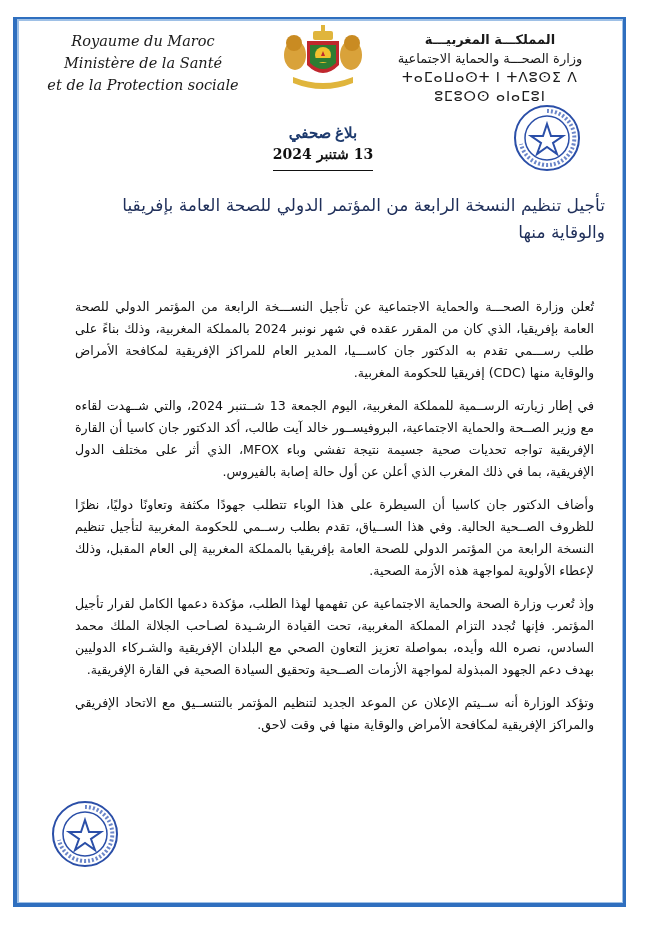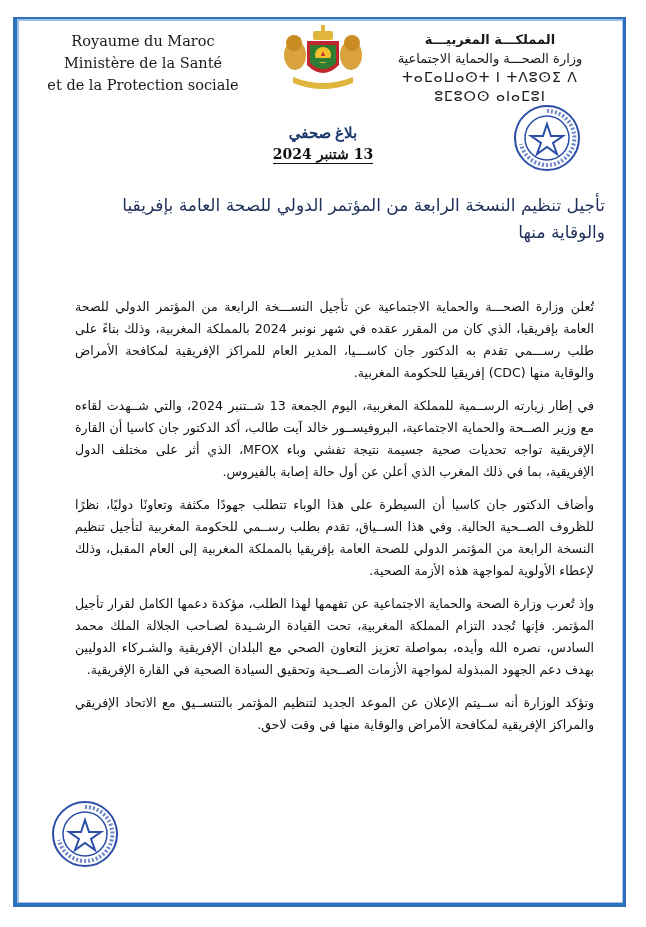--- a/index.html
+++ b/index.html
@@ -6,21 +6,21 @@
   body { width: 646px; height: 927px; position: relative; overflow: hidden; font-family: "DejaVu Sans", sans-serif; }
   .page-frame {
     position: absolute; left: 13px; top: 17px; width: 613px; height: 890px;
     border-left: 4px solid #2f6fbf; border-top: 2px solid #2f6fbf;
     border-right: 3px solid #2f6fbf; border-bottom: 4px solid #2f6fbf;
     box-shadow: inset 2px 2px 0 #9ec0e6, inset -1px -1px 0 #9ec0e6;
     box-sizing: border-box;
   }
   .hdr-fr {
     position: absolute; left: 28px; top: 30px; width: 230px; text-align: center;
-    font-family: "DejaVu Serif", serif; font-size: 14.5px; line-height: 22px; color: #1a1a1a;
+    font-family: "DejaVu Serif", serif; font-style: italic; font-size: 14.5px; line-height: 22px; color: #1a1a1a;
   }
   .hdr-ar {
     position: absolute; left: 390px; top: 30px; width: 200px; text-align: center; direction: rtl;
     font-family: "DejaVu Sans", sans-serif; color: #1a1a1a;
   }
   .hdr-ar .l1 { font-size: 13px; line-height: 19px; font-weight: bold; }
   .hdr-ar .l2 { font-size: 12px; line-height: 19px; letter-spacing: 1px; direction: ltr; }
   .hdr-ar .l3 { font-size: 13px; line-height: 19px; }
   .hdr-ar .l4 { font-size: 14px; line-height: 19px; letter-spacing: 1px; direction: ltr; }
   .emblem { position: absolute; left: 279px; top: 25px; width: 88px; height: 70px; }
@@ -28,21 +28,21 @@
   .stamp-top { left: 513px; top: 104px; }
   .stamp-bottom { left: 51px; top: 800px; }
   .press-title {
     position: absolute; left: 0; width: 646px; top: 124px; text-align: center;
     font-family: Liberation Serif, serif; font-weight: bold; font-size: 15px; color: #1d3a6e; direction: rtl;
   }
   .press-date {
     position: absolute; left: 0; width: 646px; top: 146px; text-align: center;
     font-family: "DejaVu Serif", serif; font-weight: bold; font-size: 14px; color: #111; direction: rtl;
   }
-  .press-date span { border-bottom: 1.5px solid #111; padding-bottom: 1px; }
+  .press-date span { border-bottom: 1.5px solid #111; padding-bottom: 8px; }
   .headline {
     position: absolute; left: 75px; width: 530px; top: 192px; direction: rtl;
     font-family: "DejaVu Sans", sans-serif; font-size: 17px; line-height: 27px; color: #1f2f5a;
   }
   .body-text {
     position: absolute; left: 75px; width: 527px; top: 296px; direction: rtl; text-align: justify;
     font-family: "DejaVu Sans", sans-serif; font-size: 12.6px; line-height: 22px; color: #111;
   }
   .body-text p { margin: 0 8px 11px 0; text-align-last: right; }
 </style>

